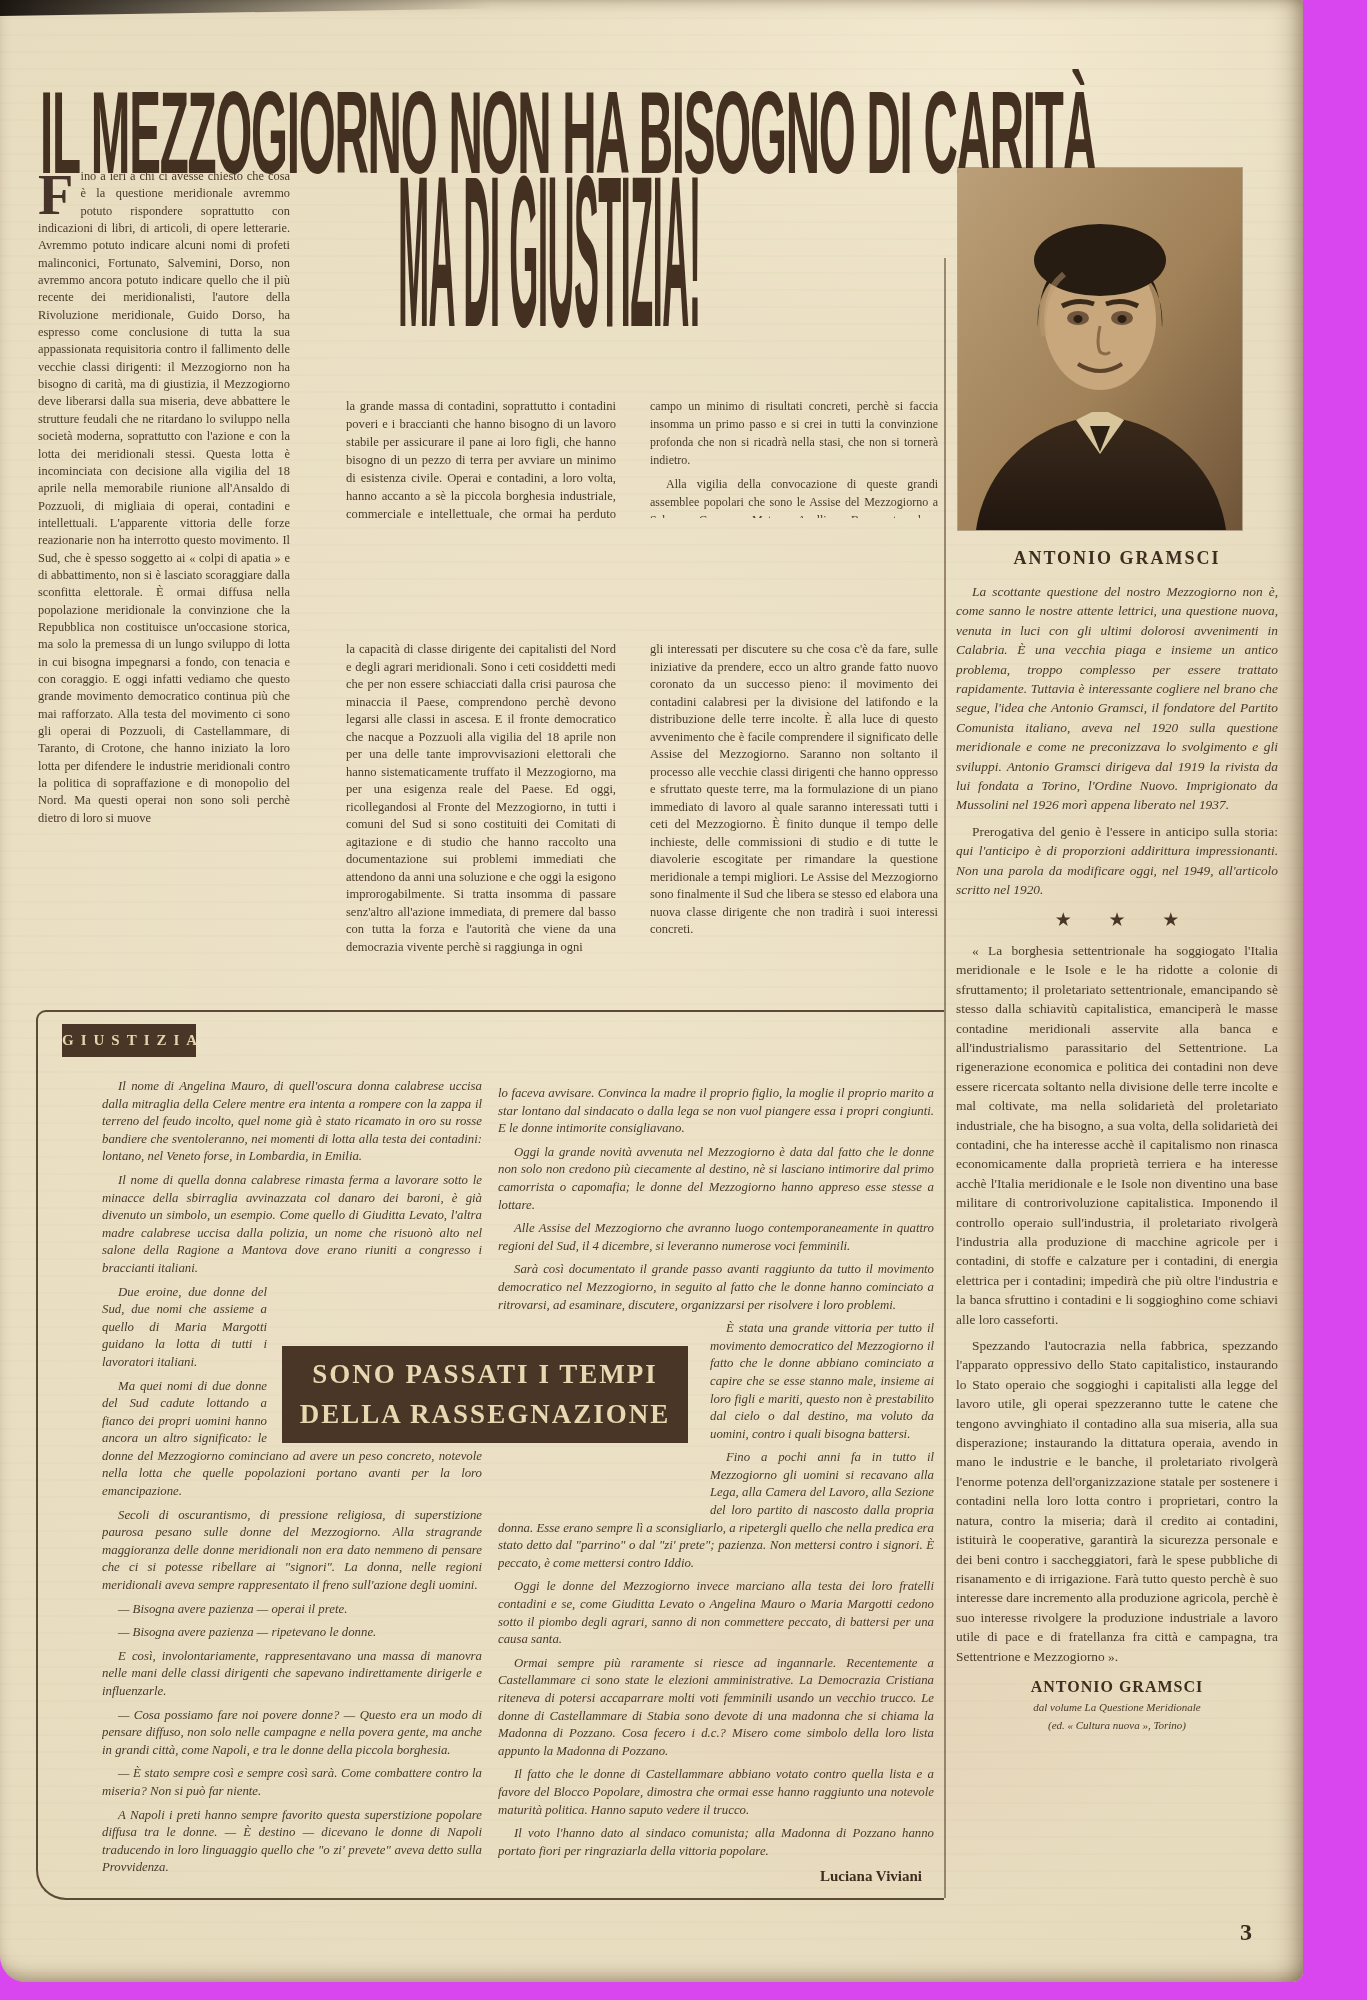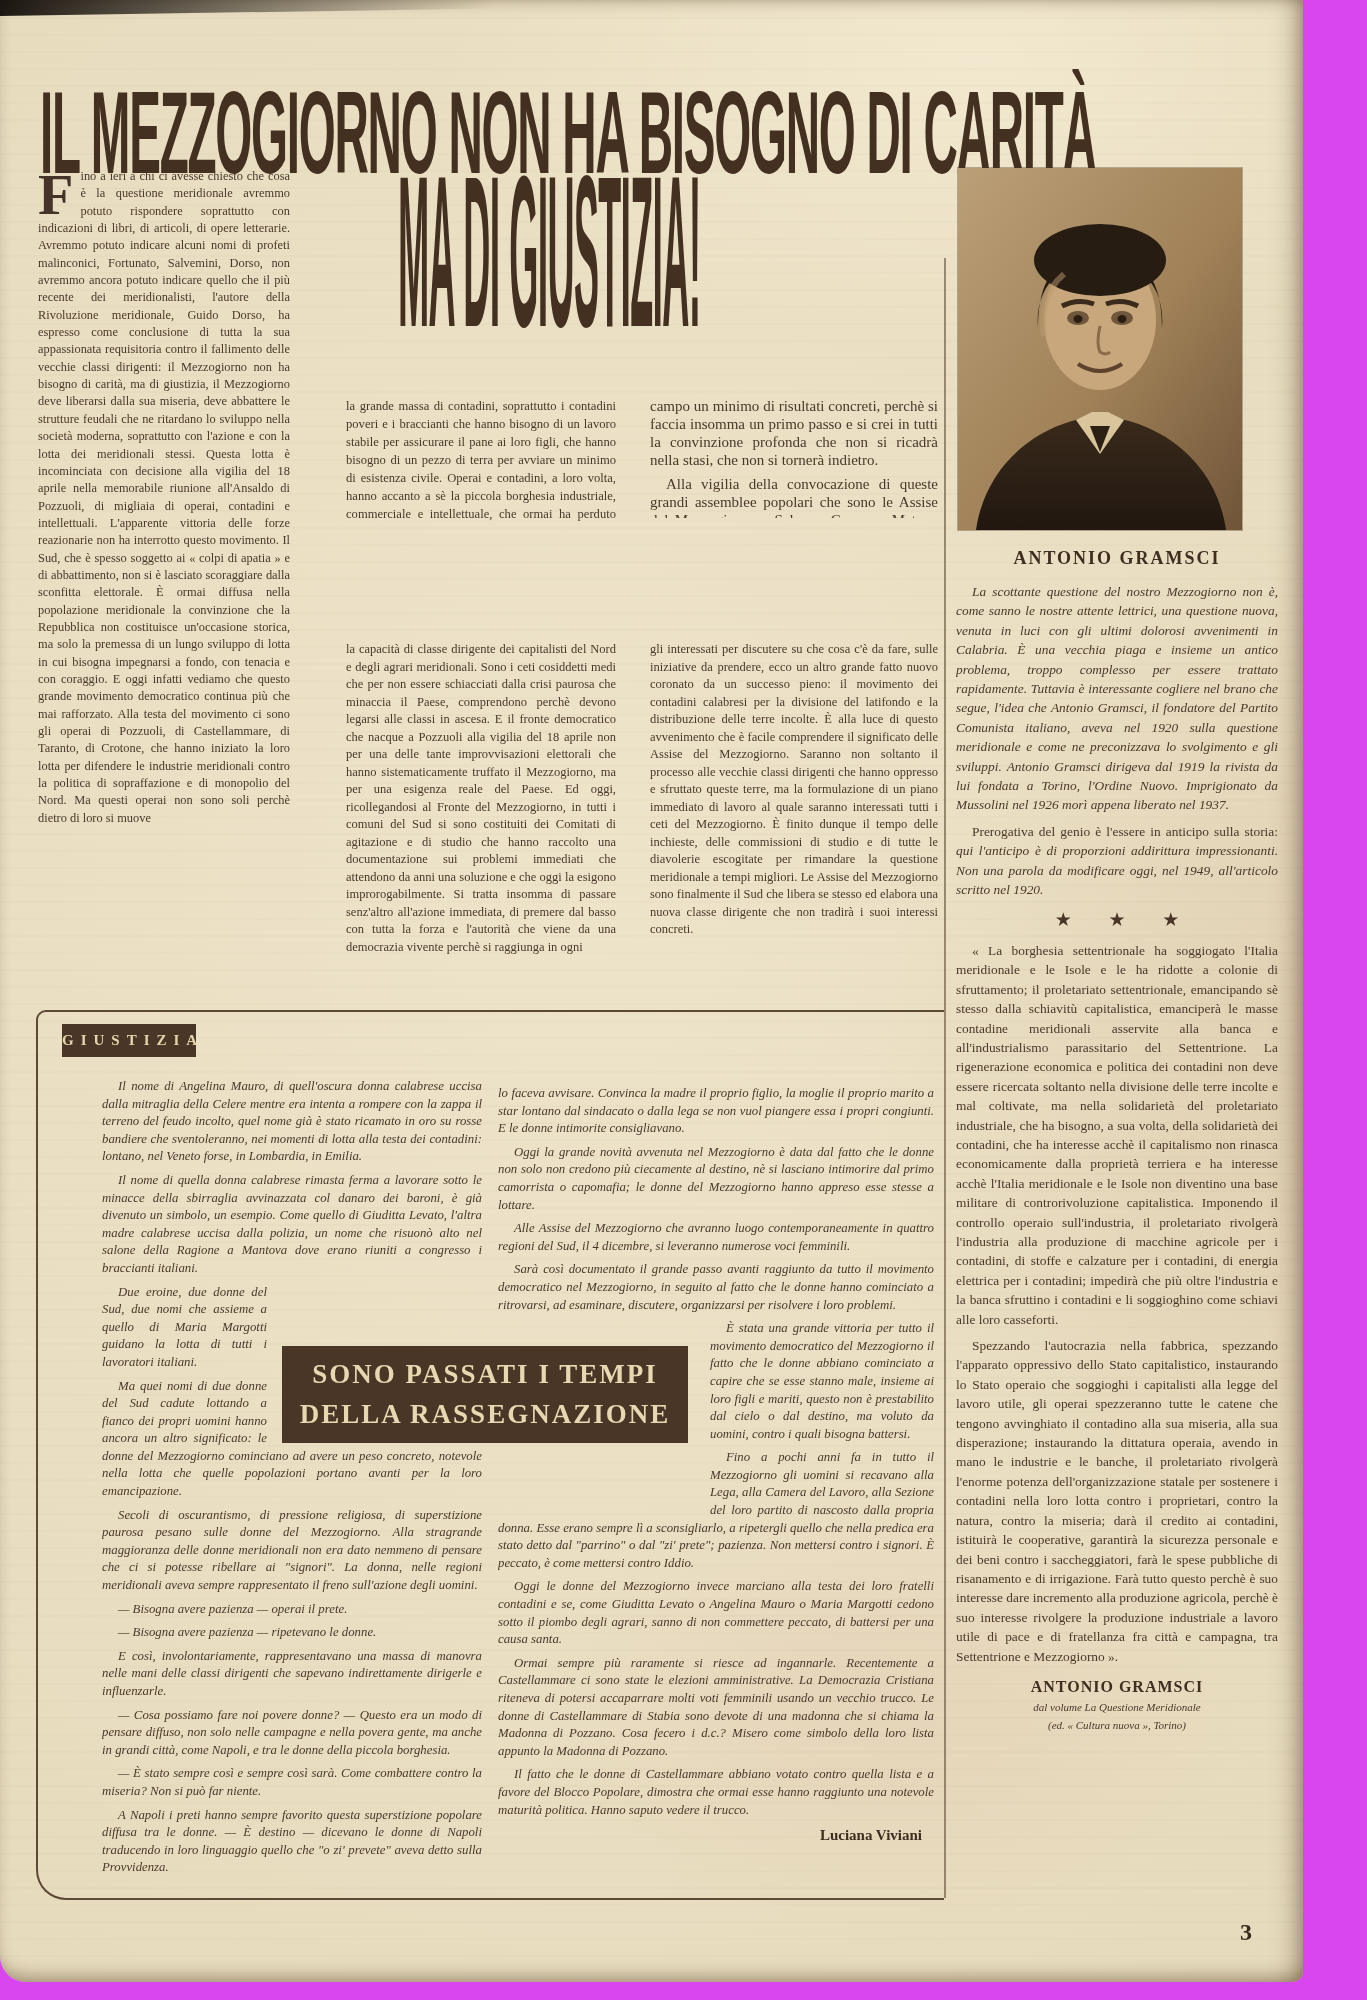--- a/index.html
+++ b/index.html
@@ -38,21 +38,21 @@
                         text-align:justify; }
   .col p, .rcol p, .ccol p { margin:0 0 6px; text-indent:16px; }
   p.noind { text-indent:0;margin-top:47px; }
   .it { font-style:italic; }
 
   .col1 { left:38px; top:168px; width:252px; height:845px;
           font-size:12.4px; line-height:17.35px; }
   .dropcap { float:left; font:700 58px/46px "Liberation Serif", serif;
              padding:4px 7px 0 0; color:#46332a; }
   .col2top { left:346px; top:350px; width:270px; height:176px; font-size:12.6px; line-height:18px; }
-  .col3top { left:650px; top:350px; width:288px; height:168px; font-size:15px; line-height:18px; }
+  .col3top { left:650px; top:350px; width:288px; height:168px; font-size:12px; line-height:18px; }
   .col2bot { left:346px; top:594px; width:270px; height:416px; font-size:12.5px; line-height:17.5px; }
   .col3bot { left:650px; top:594px; width:288px; height:416px; font-size:12.5px; line-height:17.5px; }
 
   .byline { position:absolute; left:390px; top:537px; width:505px; height:41px;
             background:#4a3626; border-radius:21px; text-align:center;
             font:700 20px/41px "Liberation Serif", serif; letter-spacing:7px;
             color:#e9d8b2; }
 
   
   .photo { position:absolute; left:958px; top:168px; width:284px; height:362px; margin:0;
@@ -199,20 +199,21 @@
       <p class="noind">lo faceva avvisare. Convinca la madre il proprio figlio, la moglie il proprio marito a star lontano dal sindacato o dalla lega se non vuol piangere essa i propri congiunti. E le donne intimorite consigliavano.</p>
       <p>Oggi la grande novità avvenuta nel Mezzogiorno è data dal fatto che le donne non solo non credono più ciecamente al destino, nè si lasciano intimorire dal primo camorrista o capomafia; le donne del Mezzogiorno hanno appreso esse stesse a lottare.</p>
       <p>Alle Assise del Mezzogiorno che avranno luogo contemporaneamente in quattro regioni del Sud, il 4 dicembre, si leveranno numerose voci femminili.</p>
       <p>Sarà così documentato il grande passo avanti raggiunto da tutto il movimento democratico nel Mezzogiorno, in seguito al fatto che le donne hanno cominciato a ritrovarsi, ad esaminare, discutere, organizzarsi per risolvere i loro problemi.</p>
       <div class="spacer-l"></div>
       <p>È stata una grande vittoria per tutto il movimento democratico del Mezzogiorno il fatto che le donne abbiano cominciato a capire che se esse stanno male, insieme ai loro figli e mariti, questo non è prestabilito dal cielo o dal destino, ma voluto da uomini, contro i quali bisogna battersi.</p>
       <p>Fino a pochi anni fa in tutto il Mezzogiorno gli uomini si recavano alla Lega, alla Camera del Lavoro, alla Sezione del loro partito di nascosto dalla propria donna. Esse erano sempre lì a sconsigliarlo, a ripetergli quello che nella predica era stato detto dal "parrino" o dal "zi' prete"; pazienza. Non mettersi contro i signori. È peccato, è come mettersi contro Iddio.</p>
       <p>Oggi le donne del Mezzogiorno invece marciano alla testa dei loro fratelli contadini e se, come Giuditta Levato o Angelina Mauro o Maria Margotti cedono sotto il piombo degli agrari, sanno di non commettere peccato, di battersi per una causa santa.</p>
       <p>Ormai sempre più raramente si riesce ad ingannarle. Recentemente a Castellammare ci sono state le elezioni amministrative. La Democrazia Cristiana riteneva di potersi accaparrare molti voti femminili usando un vecchio trucco. Le donne di Castellammare di Stabia sono devote di una madonna che si chiama la Madonna di Pozzano. Cosa fecero i d.c.? Misero come simbolo della loro lista appunto la Madonna di Pozzano.</p>
       <p>Il fatto che le donne di Castellammare abbiano votato contro quella lista e a favore del Blocco Popolare, dimostra che ormai esse hanno raggiunto una notevole maturità politica. Hanno saputo vedere il trucco.</p>
+      <p>Il voto l'hanno dato al sindaco comunista; alla Madonna di Pozzano hanno portato fiori per ringraziarla della vittoria popolare.</p>
       <div class="csig">Luciana Viviani</div>
     </div>
 
     <div class="cbanner">
       <div>SONO PASSATI I TEMPI</div>
       <div>DELLA RASSEGNAZIONE</div>
     </div>
 
     <div class="vrule"></div>
     <div class="pageno">3</div>

